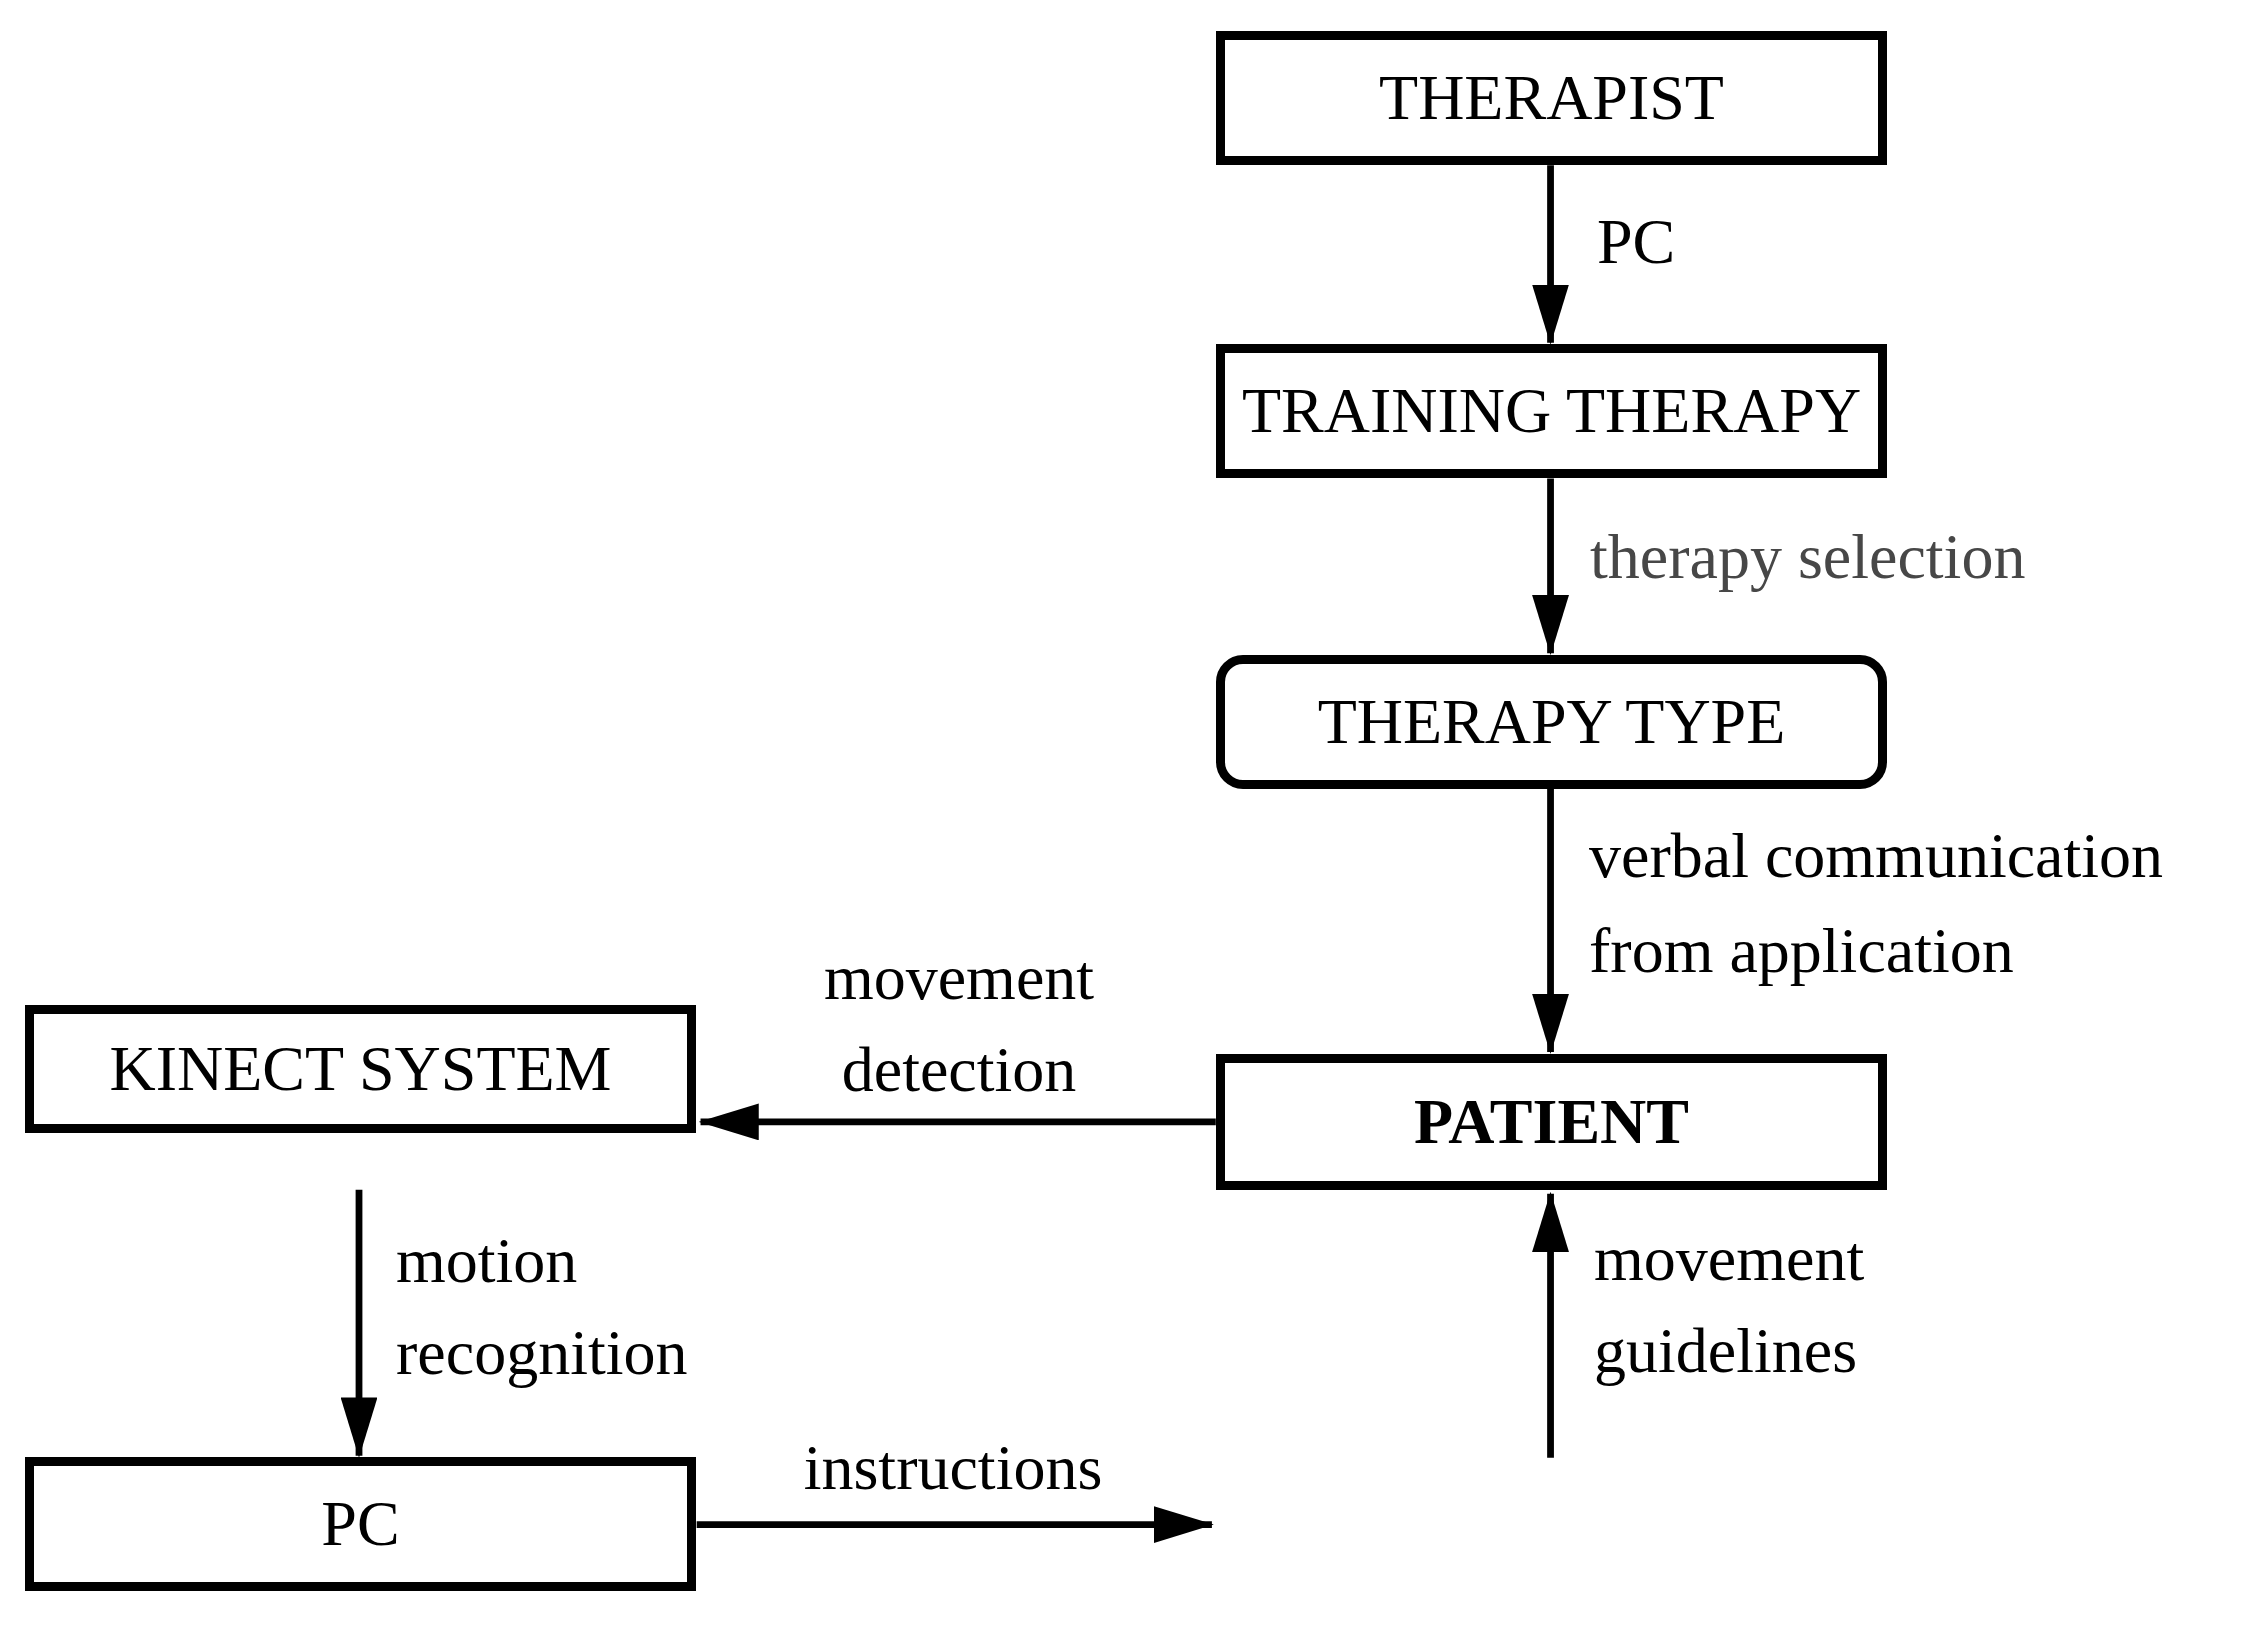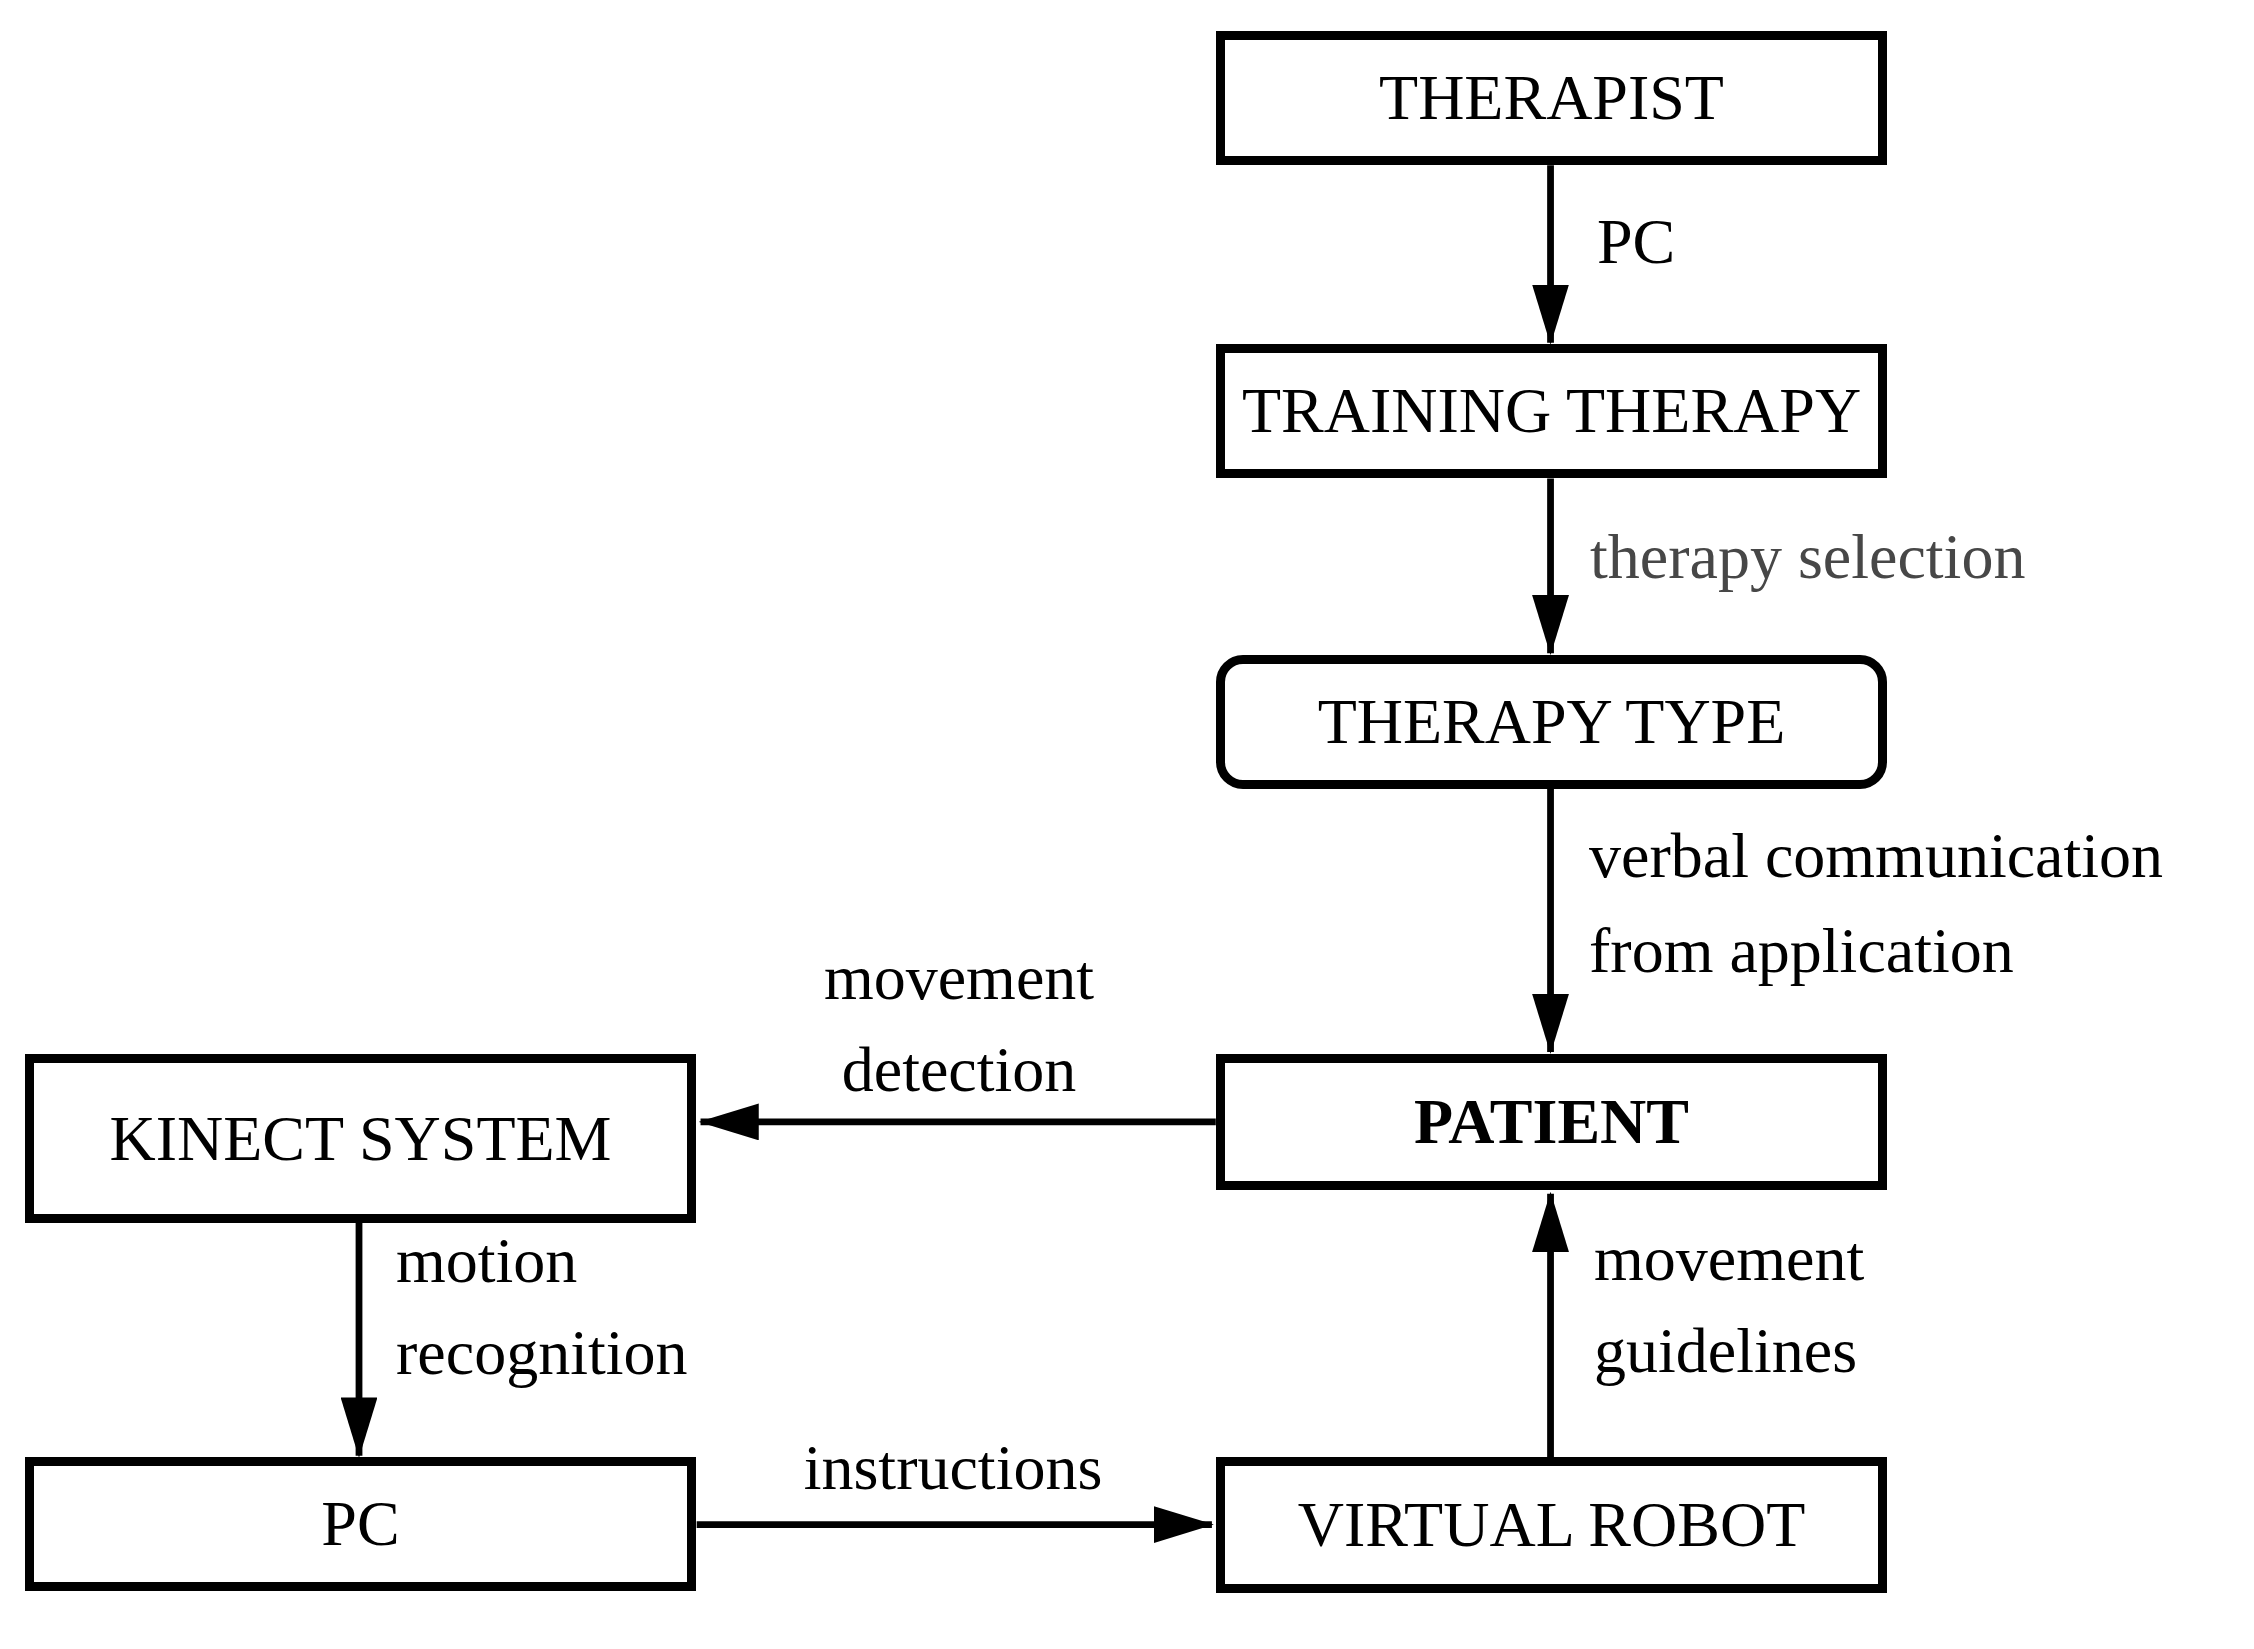--- a/index.html
+++ b/index.html
@@ -26,21 +26,21 @@
     font-size:64px;color:var(--text);
     white-space:nowrap;
   }
   .col-right{left:1216px;width:671px;}
   .col-left{left:25px;width:671px;}
   .n-therapist{top:31px;height:134px;}
   .n-training{top:344px;height:134px;}
   .n-therapy-type{top:655px;height:134px;border-radius:27px;}
   .n-patient{top:1054px;height:136px;font-weight:bold;}
   .n-virtual-robot{top:1457px;height:136px;}
-  .n-kinect{top:1054px;height:169px;}
+  .n-kinect{top:1005px;height:128px;}
   .n-pc{top:1457px;height:134px;}
   .edge-label{
     position:absolute;
     font-size:64px;color:var(--text);
     line-height:92px;white-space:nowrap;
   }
   .lbl-pc{left:1597px;top:196px;}
   .lbl-therapy-selection{left:1590px;top:511px;color:var(--muted);}
   .lbl-verbal{left:1589px;top:808px;line-height:95px;}
   .lbl-movement-detection{left:959px;top:932px;transform:translateX(-50%);text-align:center;}
@@ -66,21 +66,20 @@
     <line x1="1253" y1="1156" x2="722" y2="1156" marker-end="url(#arrowhead)"></line>
     <line x1="370" y1="1226" x2="370" y2="1500" marker-end="url(#arrowhead)"></line>
     <line x1="718" y1="1571" x2="1249" y2="1571" marker-end="url(#arrowhead)"></line>
     <line x1="1598" y1="1502" x2="1598" y2="1230" marker-end="url(#arrowhead)"></line>
   </svg>
 
   <div class="node col-right n-therapist">THERAPIST</div>
   <div class="node col-right n-training">TRAINING THERAPY</div>
   <div class="node col-right n-therapy-type">THERAPY TYPE</div>
   <div class="node col-right n-patient">PATIENT</div>
-  <div class="node col-right n-virtual-robot">VIRTUAL ROBOT</div>
   <div class="node col-left n-kinect">KINECT SYSTEM</div>
   <div class="node col-left n-pc">PC</div>
 
   <div class="edge-label lbl-pc">PC</div>
 
   <div class="edge-label lbl-therapy-selection">therapy selection</div>
 
   <div class="edge-label lbl-verbal">
     <span>verbal communication</span>
     <span>from application</span>

